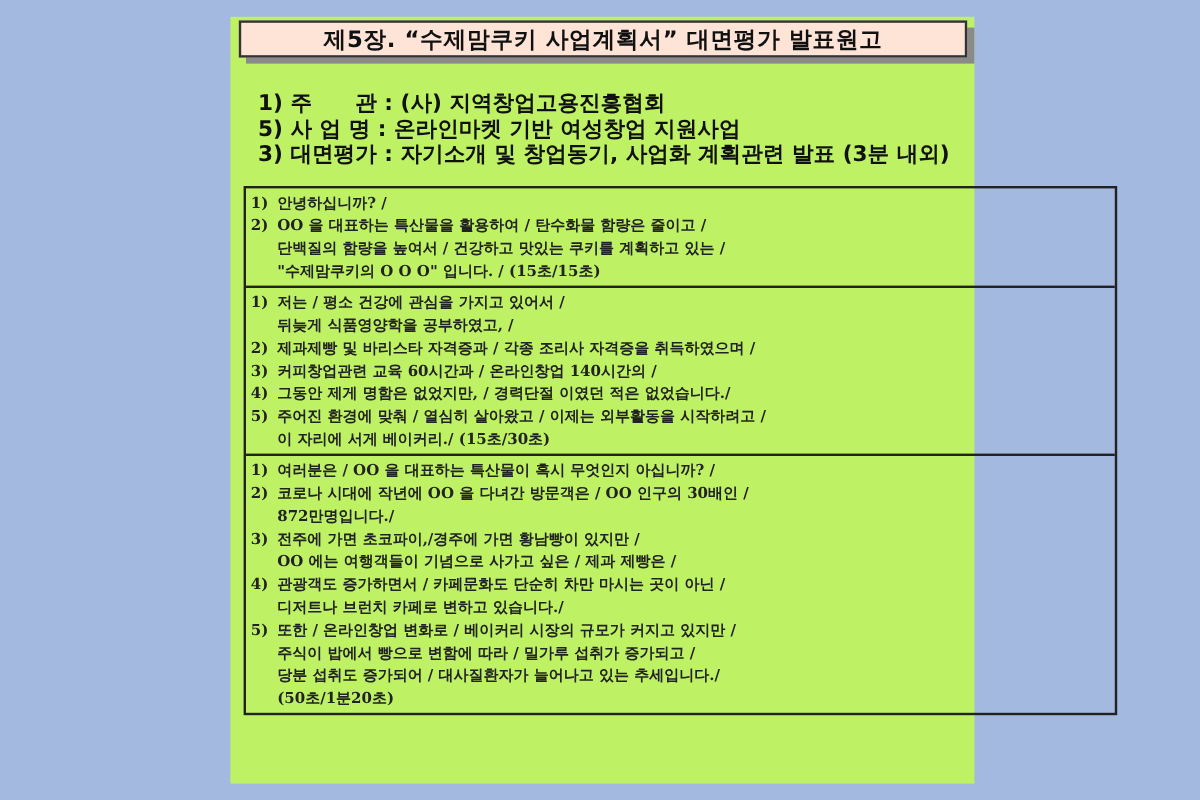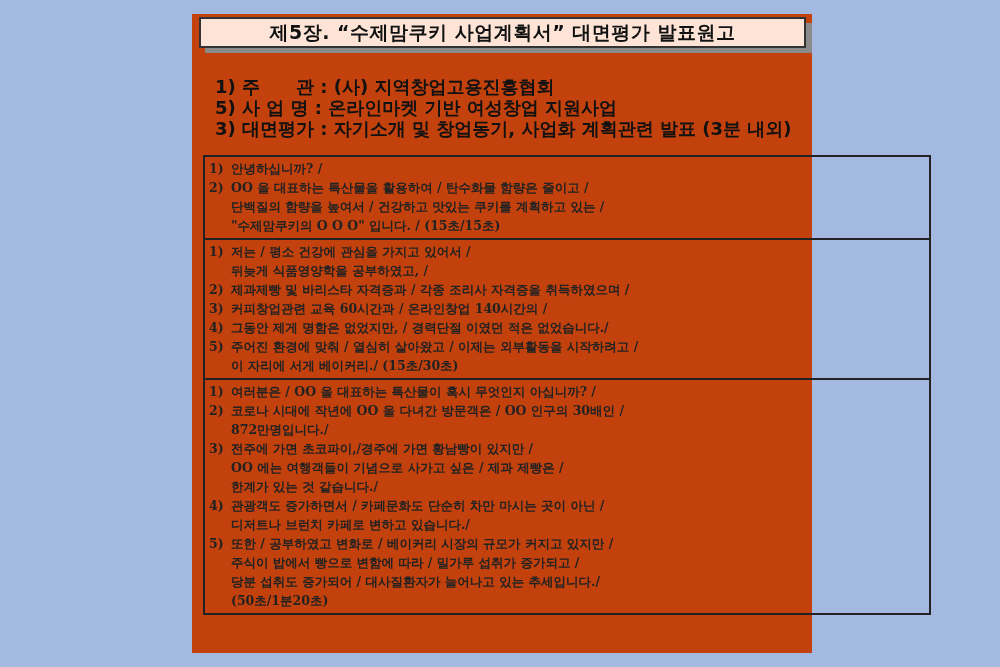--- a/index.html
+++ b/index.html
@@ -1,17 +1,17 @@
 <!DOCTYPE html>
 <html><head>
 <meta charset="utf-8">
 <style>
   html,body{margin:0;padding:0;}
   body{width:1000px;height:667px;background:#a3b9df;position:relative;overflow:hidden;font-family:"DejaVu Sans",sans-serif;}
-  .page{position:absolute;left:192px;top:14px;width:620px;height:639px;background:#c2410c;}
+  .page{position:absolute;left:192px;top:14px;width:620px;height:639px;background:#bef264;}
   .title-wrap{position:absolute;left:7px;top:3px;width:607px;height:30px;}
   .title-shadow{position:absolute;left:6px;top:6px;width:607px;height:30px;background:#8a8a8a;}
   .title-box{position:absolute;left:0;top:0;width:603px;height:27px;background:#fde4d6;border:2px solid #333;display:flex;align-items:center;justify-content:center;font-weight:bold;font-size:19px;color:#111;letter-spacing:0.5px;white-space:nowrap;}
   .info{position:absolute;left:23px;top:62px;font-size:18px;font-weight:bold;color:#111;line-height:21px;}
   .info-row{white-space:nowrap;}
   .script{position:absolute;left:11px;top:141px;width:728px;border:2px solid #222;box-sizing:border-box;}
   .section{border-bottom:2px solid #222;padding:2px 6px 3px 4px;}
   .section:last-child{border-bottom:none;}
   .line{font-family:"DejaVu Serif",serif;font-weight:bold;font-size:12.5px;line-height:19px;color:#222;white-space:nowrap;}
   .num{display:inline-block;width:22px;}
@@ -49,22 +49,21 @@
       <div class="line"><span class="num">5)</span><span>주어진 환경에 맞춰 / 열심히 살아왔고 / 이제는 외부활동을 시작하려고 /</span></div>
       <div class="line indent"><span>이 자리에 서게 베이커리./ (15초/30초)</span></div>
     </div>
 
     <div class="section">
       <div class="line"><span class="num">1)</span><span>여러분은 / OO 을 대표하는 특산물이 혹시 무엇인지 아십니까? /</span></div>
       <div class="line"><span class="num">2)</span><span>코로나 시대에 작년에 OO 을 다녀간 방문객은 / OO 인구의 30배인 /</span></div>
       <div class="line indent"><span>872만명입니다./</span></div>
       <div class="line"><span class="num">3)</span><span>전주에 가면 초코파이,/경주에 가면 황남빵이 있지만 /</span></div>
       <div class="line indent"><span>OO 에는 여행객들이 기념으로 사가고 싶은 / 제과 제빵은 /</span></div>
-      <div class="line indent"><span>한계가 있는 것 같습니다./</span></div>
       <div class="line"><span class="num">4)</span><span>관광객도 증가하면서 / 카페문화도 단순히 차만 마시는 곳이 아닌 /</span></div>
       <div class="line indent"><span>디저트나 브런치 카페로 변하고 있습니다./</span></div>
-      <div class="line"><span class="num">5)</span><span>또한 / 공부하였고 변화로 / 베이커리 시장의 규모가 커지고 있지만 /</span></div>
+      <div class="line"><span class="num">5)</span><span>또한 / 온라인창업 변화로 / 베이커리 시장의 규모가 커지고 있지만 /</span></div>
       <div class="line indent"><span>주식이 밥에서 빵으로 변함에 따라 / 밀가루 섭취가 증가되고 /</span></div>
       <div class="line indent"><span>당분 섭취도 증가되어 / 대사질환자가 늘어나고 있는 추세입니다./</span></div>
       <div class="line indent"><span>(50초/1분20초)</span></div>
     </div>
   </div>
 </div>
 
 </body></html>

